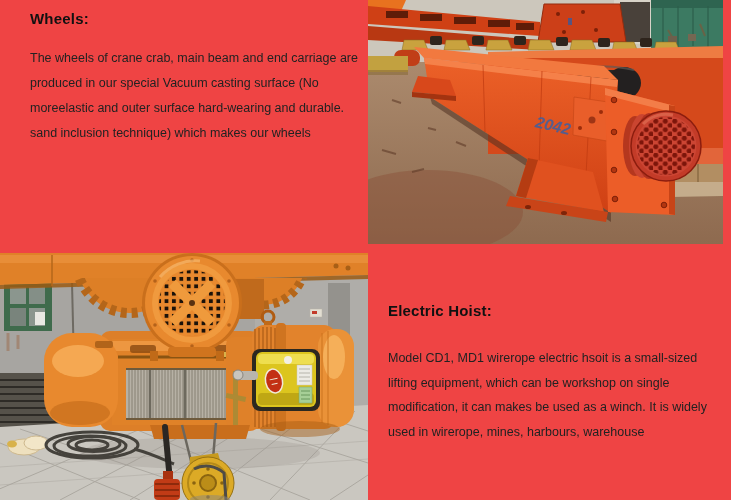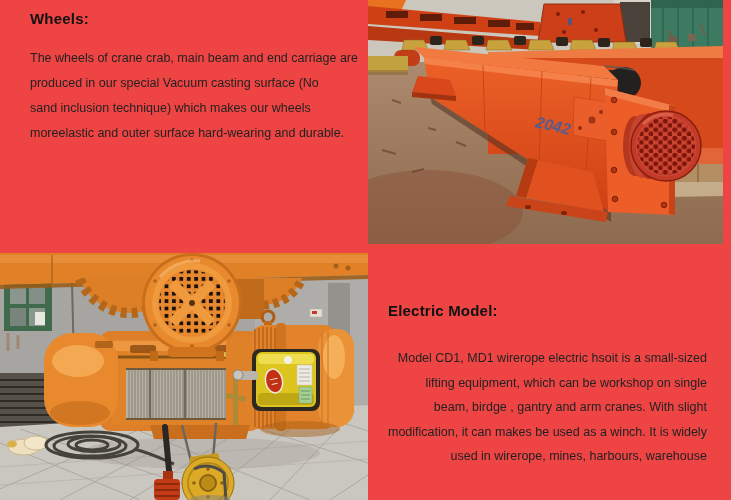--- a/index.html
+++ b/index.html
@@ -5,39 +5,39 @@
   html,body{margin:0;padding:0;background:#ffffff;}
   .canvas{position:relative;width:731px;height:500px;background:#ef4444;overflow:hidden;
           font-family:"Liberation Sans",sans-serif;color:#202020;padding-left:40px;}
   .text-block{position:absolute;}
   .text-block h2{margin:0;font-size:15px;font-weight:700;color:#111;letter-spacing:.2px;}
   .body-lines{position:absolute;font-size:12.5px;color:#222;}
   .body-lines .ln{white-space:nowrap;}
   .tl-head{left:30px;top:10px;}
   .tl-body{left:30px;top:46px;line-height:25px;}
   .br-head{left:388px;top:302px;}
-  .br-body{left:388px;top:346px;line-height:24.6px;text-align:right;}
+  .br-body{left:388px;top:346px;line-height:24.6px;}
   .photo{position:absolute;margin:0;padding:0;line-height:0;}
   .photo-tr{left:368px;top:0;width:355px;height:244px;}
   .photo-bl{left:0;top:253px;width:368px;height:247px;}
   svg{display:block;}
 </style>
 </head>
 <body>
 
 <div class="canvas">
 
   <section class="text-block tl-head">
     <h2>Wheels:</h2>
   </section>
   <div class="body-lines tl-body">
     <div class="ln">The wheels of crane crab, main beam and end carriage are</div>
     <div class="ln">produced in our special Vacuum casting surface (No</div>
+    <div class="ln">moreelastic and outer surface hard-wearing and durable.</div>
     <div class="ln">sand inclusion technique) which makes our wheels</div>
-    <div class="ln">moreelastic and outer surface hard-wearing and durable.</div>
   </div>
 
   <figure class="photo photo-tr">
     <svg width="355" height="244" viewBox="0 0 355 244" xmlns="http://www.w3.org/2000/svg">
       <defs>
         <linearGradient id="beamFace" x1="0" y1="0" x2="0" y2="1">
           <stop offset="0" stop-color="#ec6128"></stop>
             <stop offset="1" stop-color="#cf4014"></stop>
         </linearGradient>
         <linearGradient id="dirtGrad" x1="0" y1="0" x2="0" y2="1">
@@ -378,23 +378,22 @@
           <circle cx="194" cy="230" r="1.8"></circle>
             <circle cx="208" cy="216" r="1.8"></circle>
         </g>
         <path d="M194,216 A26,26 0 0 1 224,220 L226,247" stroke="#4e4b45" stroke-width="3" fill="none"></path>
         <ellipse cx="210" cy="246" rx="20" ry="4" fill="#8a8680" opacity=".5"></ellipse>
       </g>
     </svg>
   </figure>
 
   <section class="text-block br-head">
-    <h2>Electric Model:</h2>
+    <h2>Electric Hoist:</h2>
   </section>
   <div class="body-lines br-body">
     <div class="ln">Model CD1, MD1 wirerope electric hsoit is a small-sized</div>
     <div class="ln">lifting equipment, which can be workshop on single</div>
-    <div class="ln">beam, birdge , gantry  and arm cranes. With slight</div>
     <div class="ln">modification, it can makes be used as a winch. It is widely</div>
     <div class="ln">used in wirerope, mines, harbours, warehouse</div>
   </div>
 
 </div>
 
 </body></html>

